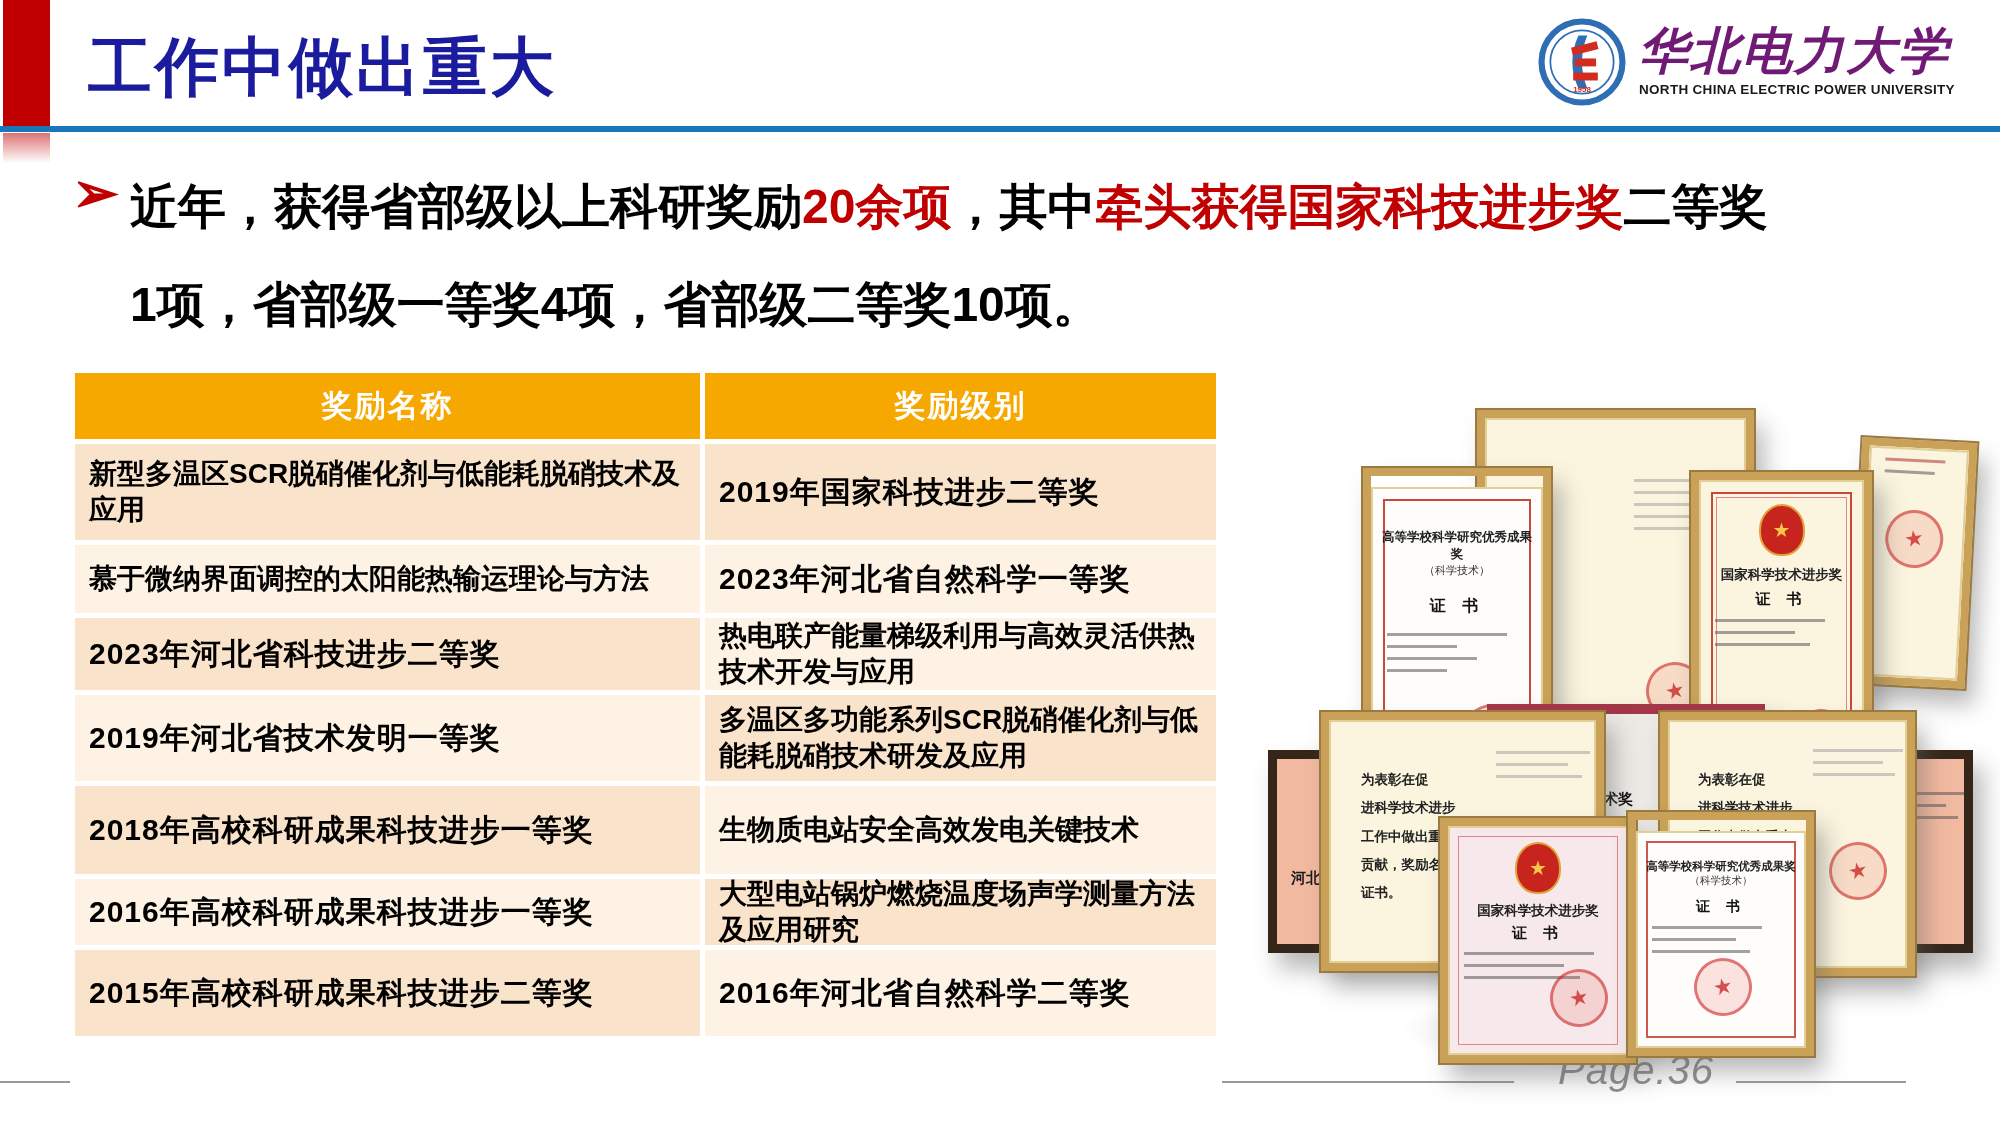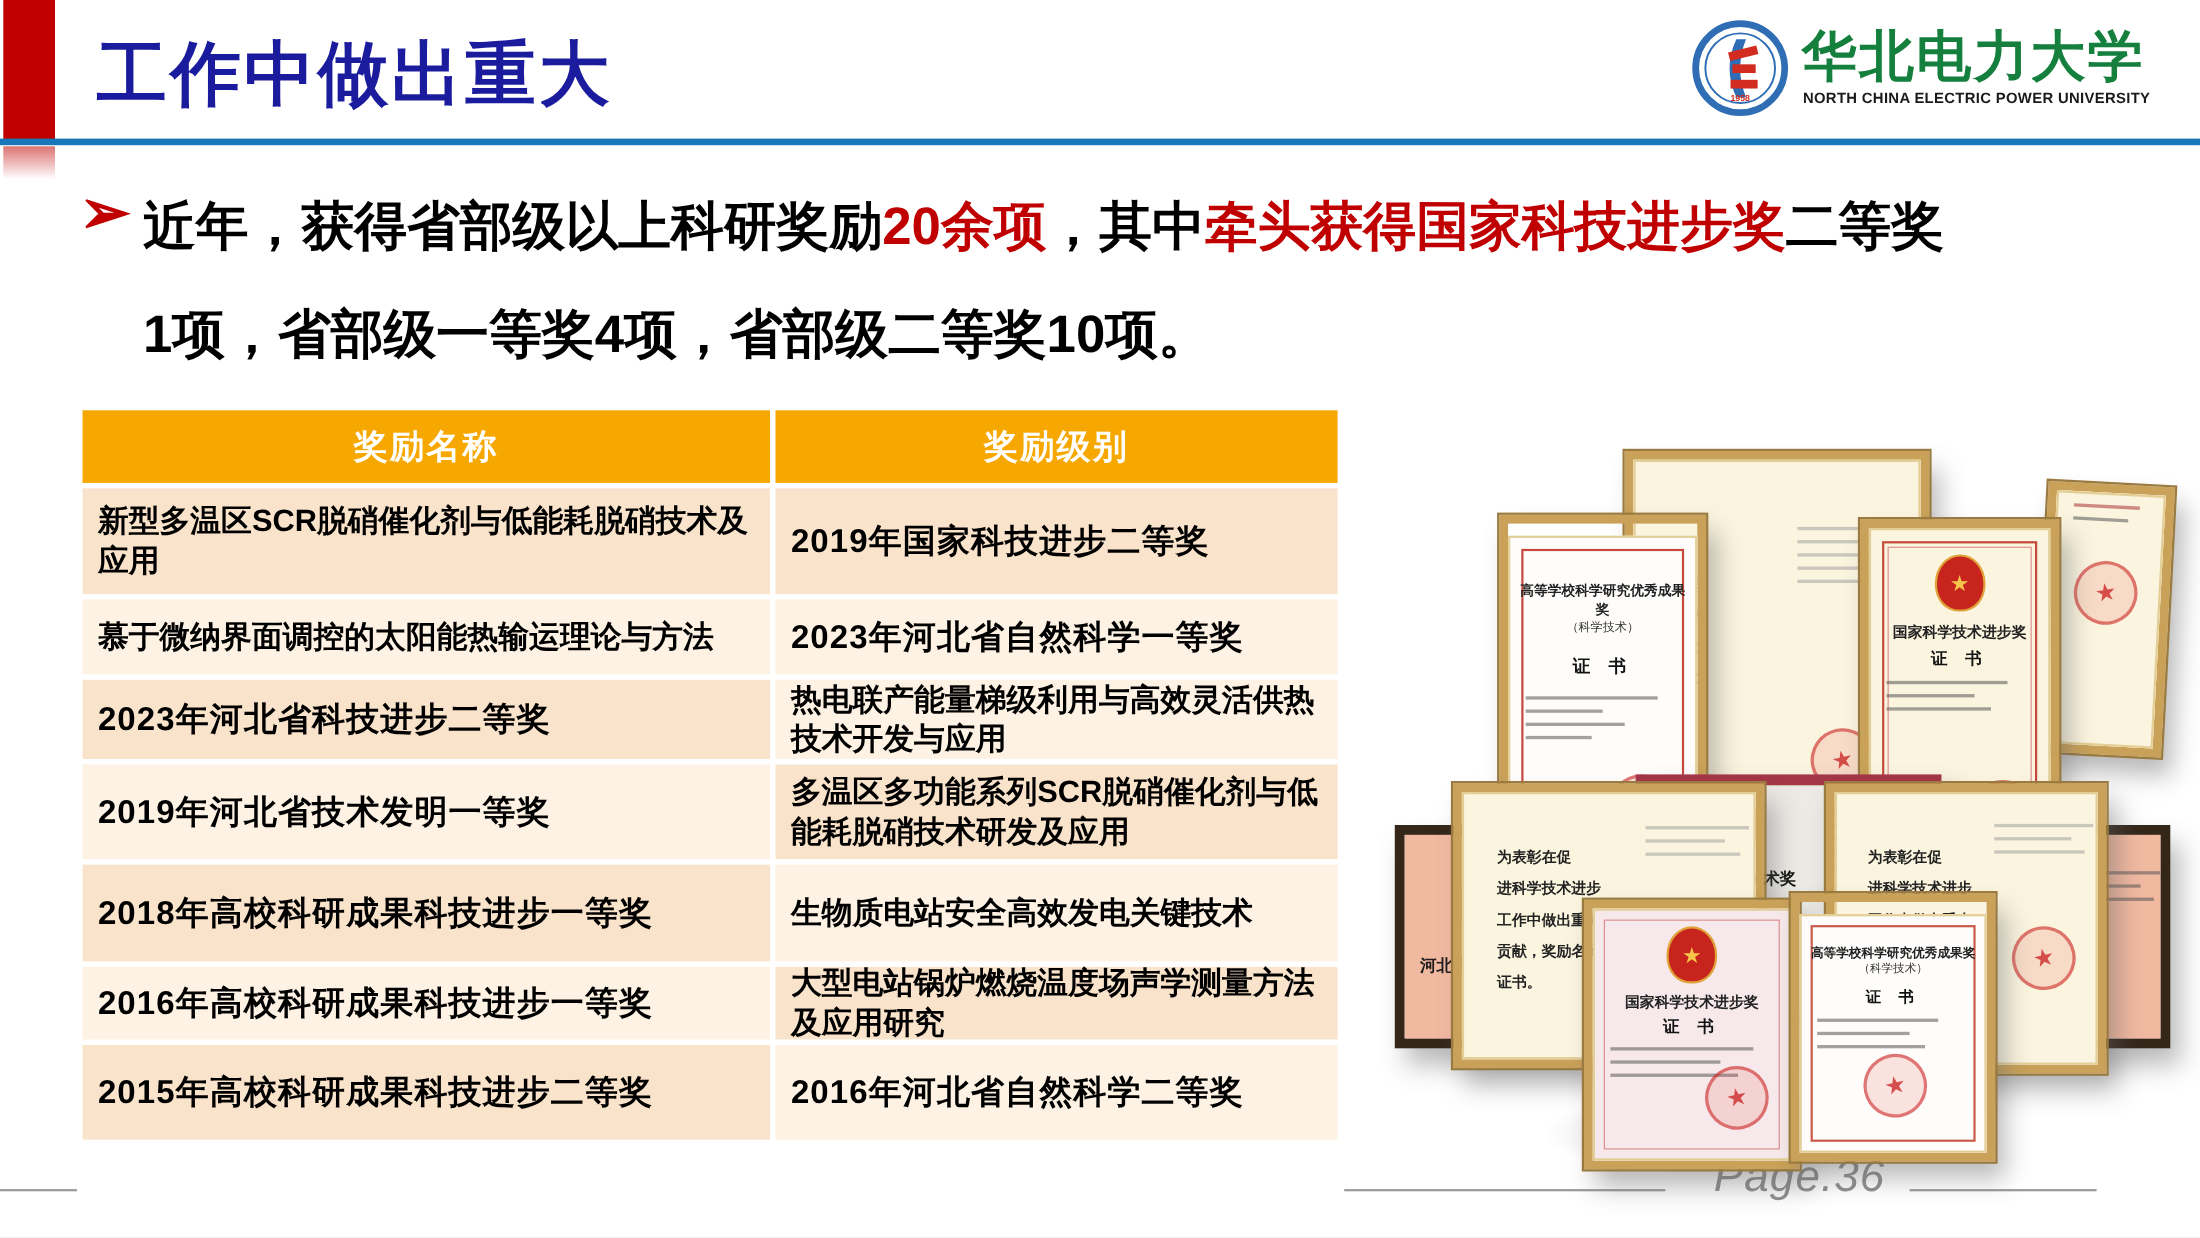--- a/index.html
+++ b/index.html
@@ -8,21 +8,21 @@
   
   .red-bar{position:absolute;left:3px;top:0;width:47px;height:127px;background:#C00000;}
   .red-bar-fade{position:absolute;left:3px;top:133px;width:47px;height:30px;
       background:linear-gradient(rgba(192,0,0,.55),rgba(192,0,0,0));}
   .blue-line{position:absolute;left:0;top:126px;width:2000px;height:6px;background:#1877B8;}
   .slide-title{position:absolute;left:88px;top:24px;font-size:64px;font-weight:bold;
       color:#1B1B9E;letter-spacing:3px;white-space:nowrap;}
   .logo{position:absolute;left:1538px;top:14px;width:420px;height:100px;}
   .logo-emblem{position:absolute;left:0;top:4px;width:88px;height:88px;}
   .logo-cn{position:absolute;left:100px;top:4px;width:310px;font-size:50px;font-weight:bold;
-      font-family:"Liberation Serif",serif;color:#15803d;letter-spacing:2px;white-space:nowrap;}
+      font-family:"Liberation Serif",serif;color:#701a75;letter-spacing:2px;white-space:nowrap;font-style:italic;}
   .logo-en{position:absolute;left:101px;top:68px;width:320px;font-size:13.5px;font-weight:bold;
       color:#1a1a1a;letter-spacing:.3px;white-space:nowrap;}
   
   .bullet-arrow{position:absolute;left:72px;top:160px;font-size:56px;color:#C00000;font-weight:bold;}
   .bullet-text{position:absolute;left:130px;top:158px;width:1820px;font-size:48px;font-weight:bold;
       color:#000;line-height:2.05;}
   .bullet-text .l1{white-space:nowrap;}
   .bullet-text .red{color:#C00000;}
   
   .awards-table{position:absolute;left:75px;top:373px;width:1240px;display:grid;

